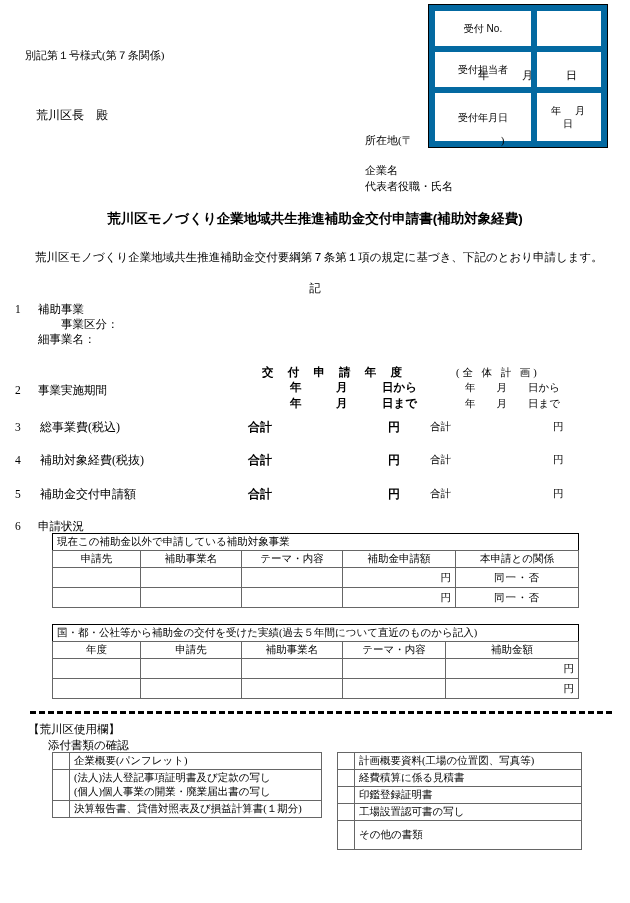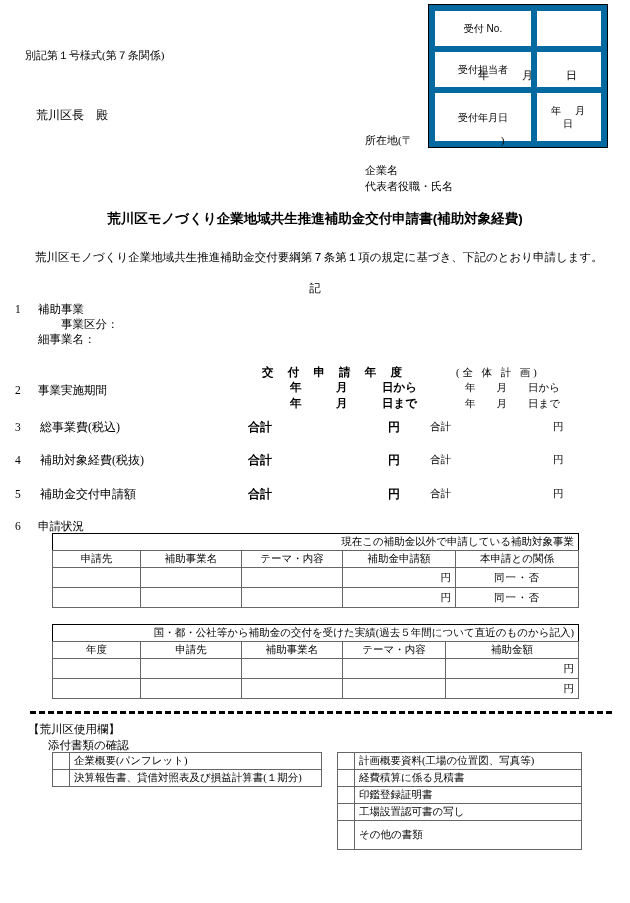--- a/index.html
+++ b/index.html
@@ -140,21 +140,21 @@
   .tbl td, .tbl th {
     border: 0.8px solid #666;
     font-weight: normal;
     font-size: 10.5px;
     padding: 0 4px;
     height: 16px;
     line-height: 16px;
     font-family: "Liberation Serif", "DejaVu Serif", serif;
   }
   .tbl td.cap {
-    text-align: right;
+    text-align: left;
     border-left: none;
     border-right: none;
     border-top: none;
   }
   .tbl td.hd { text-align: center; }
   .tbl td.blank { height: 19px; }
   .tbl td.money { text-align: right; }
   .tbl td.rel { text-align: center; letter-spacing: 1px; }
 
   #table-apply-status { left: 52px; top: 533px; width: 526px; }
@@ -346,20 +346,25 @@
   <div class="t attach-lbl">添付書類の確認</div>
 
   <table class="chk" id="checklist-left">
     <tbody>
       <tr>
         <td class="box"></td>
         <td>企業概要(パンフレット)</td>
       </tr>
       <tr>
         <td class="box"></td>
+        <td style="white-space:pre-line">(法人)法人登記事項証明書及び定款の写し
+(個人)個人事業の開業・廃業届出書の写し</td>
+      </tr>
+      <tr>
+        <td class="box"></td>
         <td>決算報告書、貸借対照表及び損益計算書(１期分)</td>
       </tr>
     </tbody>
   </table>
 
   <table class="chk" id="checklist-right">
     <tbody>
       <tr>
         <td class="box"></td>
         <td>計画概要資料(工場の位置図、写真等)</td>

